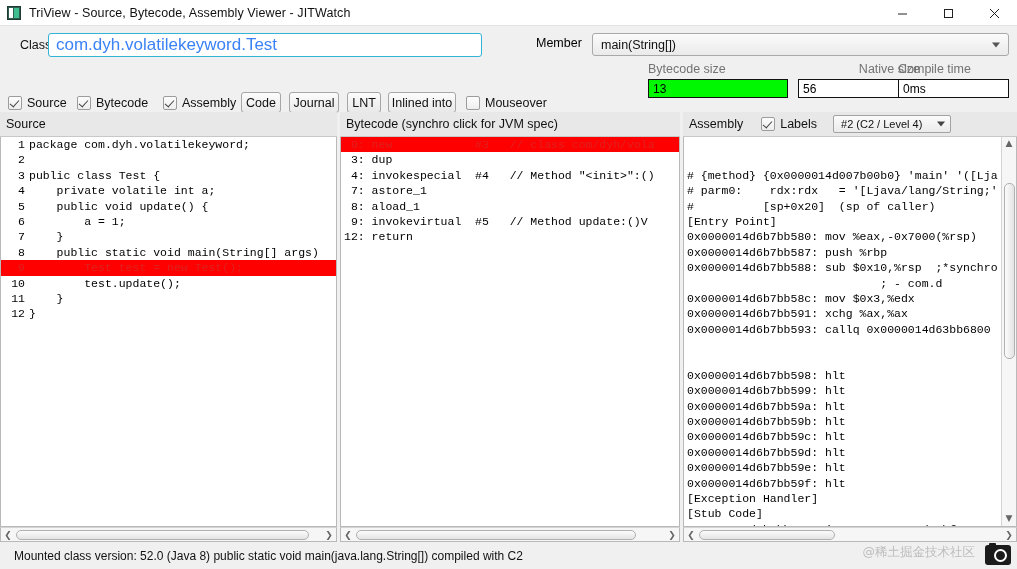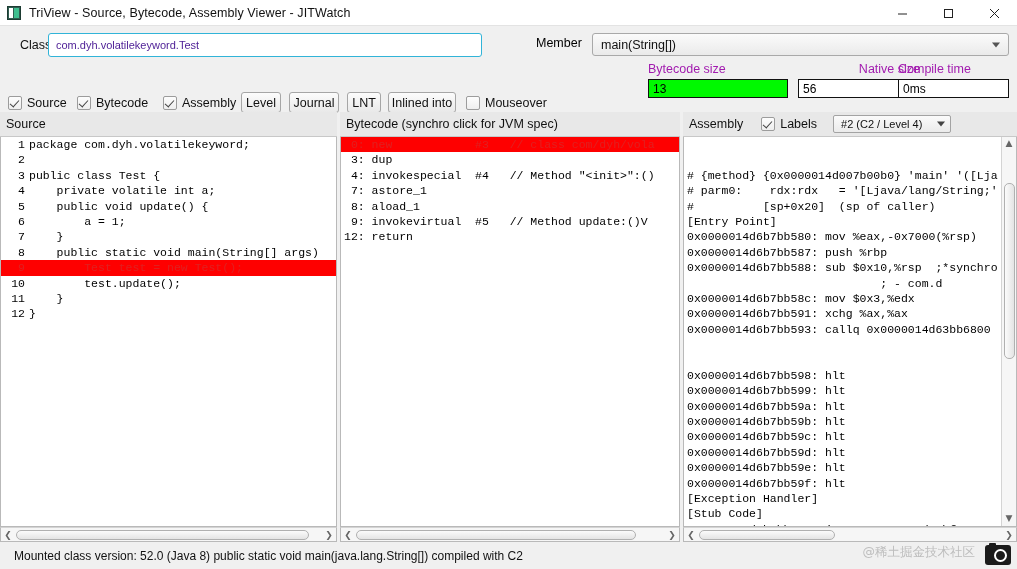--- a/index.html
+++ b/index.html
@@ -85,22 +85,22 @@
     font-size: 12.5px;
     color: #111;
   }
   .class-input {
     width: 434px; height: 24px;
     background: #ffffff;
     border: 1.6px solid #31b4d8;
     border-radius: 3px;
     display: flex; align-items: center;
     padding-left: 7px;
-    font-size: 11px;
-    color: #4c1d95;
+    font-size: 17px;
+    color: #3b82f6;
   }
   .lbl-member {
     position: absolute;
     left: 536px; top: 4px;
     font-size: 12.5px;
   }
   .member-combo {
     position: absolute;
     left: 592px; top: 1px;
     width: 417px; height: 23px;
@@ -170,21 +170,21 @@
     color: #111;
     white-space: nowrap;
   }
 
   .metric {
     position: absolute;
     top: 0;
   }
   .metric-label {
     font-size: 12.5px;
-    color: #a21caf;
+    color: #737373;
     margin-bottom: 3px;
     display: block;
   }
   .metric-box {
     height: 19px;
     border: 1px solid #111;
     background: #ffffff;
     display: flex; align-items: center;
     padding-left: 4px;
     font-size: 12px;
@@ -445,21 +445,21 @@
       <div class="chk" style="left:77px;">
         <span class="chk-box checked"></span>
         <span class="chk-label">Bytecode</span>
       </div>
 
       <div class="chk" style="left:163px;">
         <span class="chk-box checked"></span>
         <span class="chk-label">Assembly</span>
       </div>
 
-      <div class="btn" style="left:241px;width:40px;">Level</div>
+      <div class="btn" style="left:241px;width:40px;">Code</div>
       <div class="btn" style="left:289px;width:50px;">Journal</div>
       <div class="btn" style="left:347px;width:34px;">LNT</div>
       <div class="btn" style="left:388px;width:68px;">Inlined into</div>
 
       <div class="chk" style="left:466px;">
         <span class="chk-box"></span>
         <span class="chk-label">Mouseover</span>
       </div>
 
       <div class="metric" style="left:648px;width:140px;">

